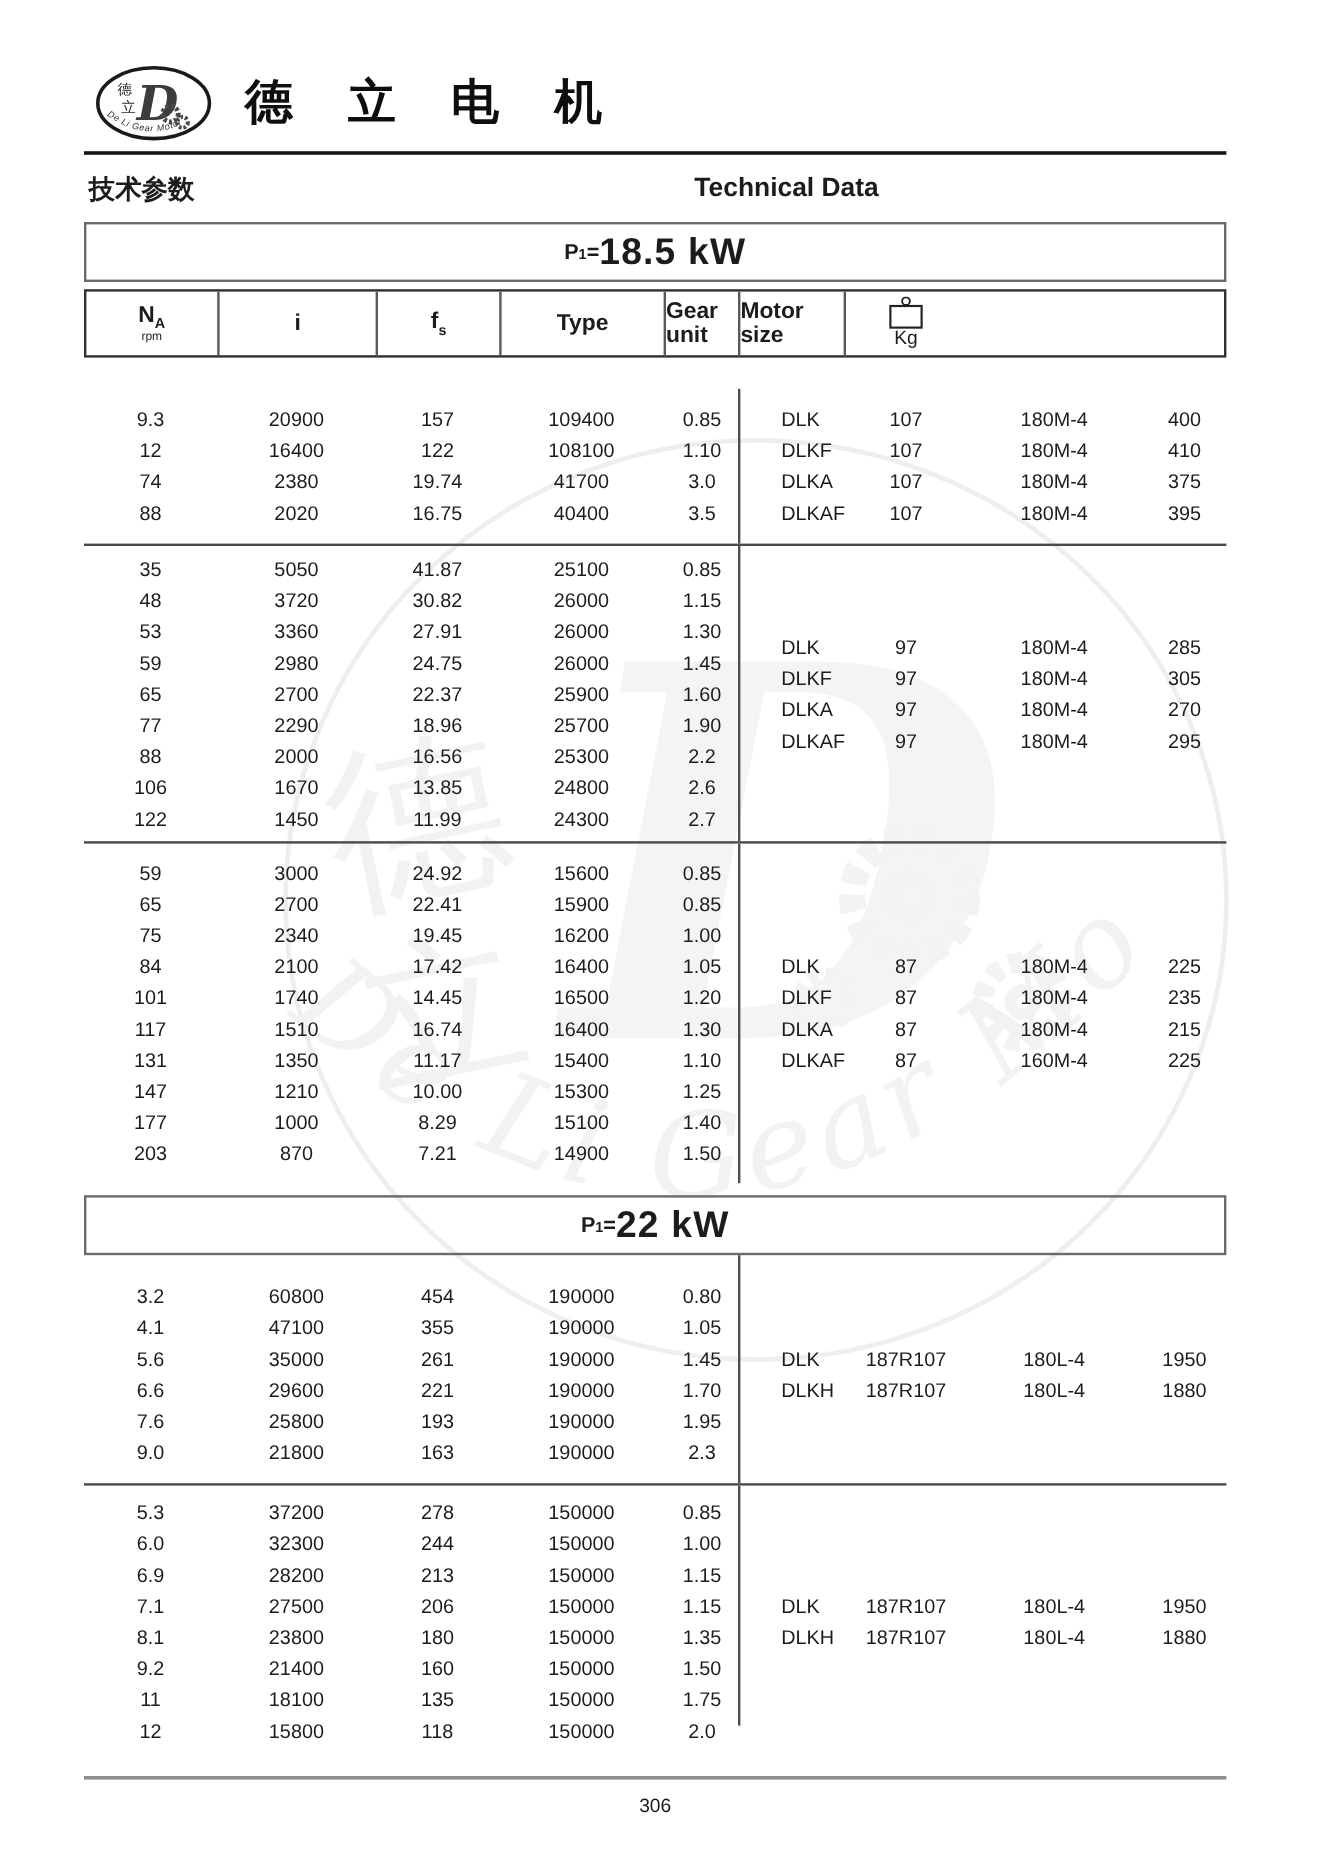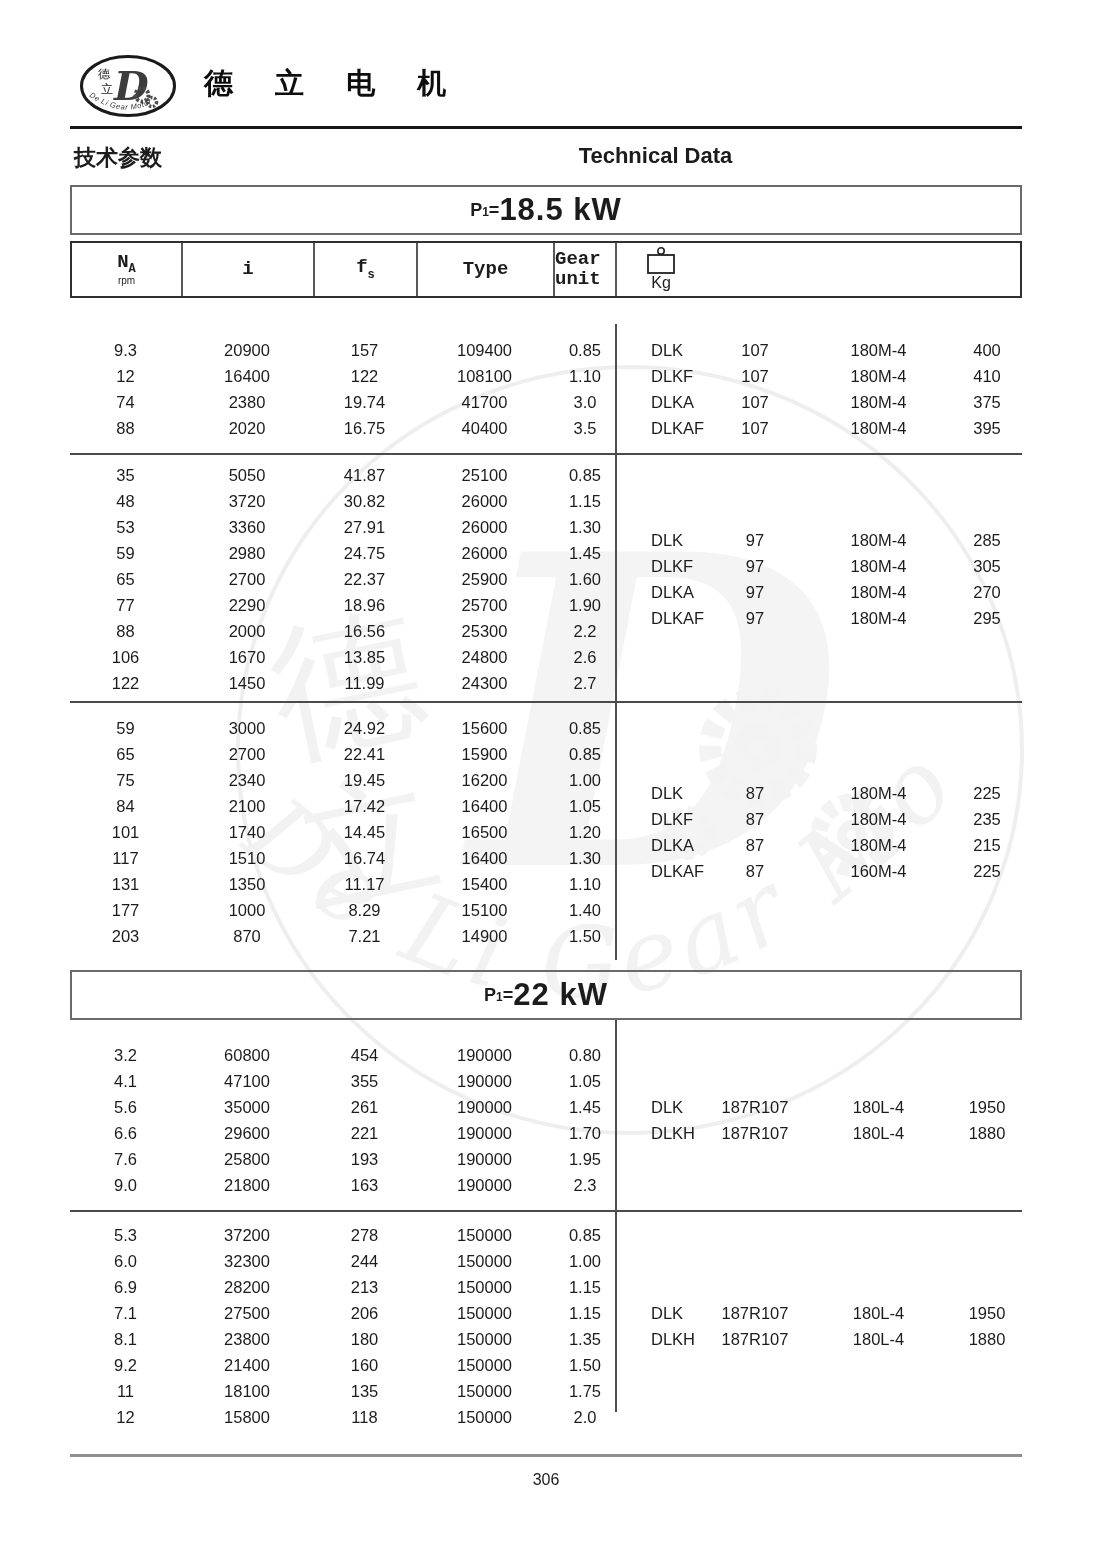--- a/index.html
+++ b/index.html
@@ -9,21 +9,21 @@
     font-family:"Liberation Sans", sans-serif;
     color:#1c1c1c; position:relative; overflow:hidden;
   }
   .page { width:1100px; height:1555px; position:relative; }
 
   
   .masthead { padding:52px 0 0 78px; display:flex; align-items:center; gap:26px; height:122px; }
   .logo-svg { width:100px; height:66px; flex:0 0 auto; }
   .brand-title {
     font-family:"DejaVu Serif", serif; font-weight:bold;
-    font-size:29px; letter-spacing:16px; color:#0e0e0e; padding-bottom:6px;
+    font-size:40px; letter-spacing:16px; color:#0e0e0e; padding-bottom:6px;
   }
   .head-rule { width:952px; margin:4px 0 0 70px; border-top:3px solid #161616; }
   .subheader { width:952px; margin:14px 0 0 70px; position:relative; height:32px; }
   .label-zh { position:absolute; left:4px; top:0; font-size:22px; font-weight:bold; }
   .label-en { position:absolute; left:61.5%; transform:translateX(-50%); top:0; font-size:22px; font-weight:bold; }
 
   
   .doc { position:relative; width:1100px; }
   .wm { position:absolute; left:0; top:0; width:1100px; height:1260px; z-index:0; pointer-events:none; }
   .content { position:relative; z-index:1; width:952px; margin-left:70px; }
@@ -38,21 +38,21 @@
   .title-box .tval { font-size:31px; font-weight:bold; letter-spacing:1px; }
   .title-box.first { margin-top:10px; }
 
   .cols-header {
     margin-top:6px; display:grid;
     grid-template-columns:111px 132px 103px 137px 62px 88px 100px 147px 68px;
     border:2px solid #303030; height:57px;
   }
   .hc { border-right:2px solid #5a5a5a; display:flex; flex-direction:column; align-items:center; justify-content:center; line-height:1.05; }
   .hc:last-child { border-right:none; }
-  .hc-main { font-size:19px; font-weight:bold;font-family:Liberation Mono, monospace; }
+  .hc-main { font-size:19px; font-weight:bold; }
   .hc-main sub { font-size:12px; font-weight:bold; position:relative; bottom:-1px; }
   .hc-sub { font-size:10px; margin-top:1px; }
   .kg-label { font-size:16px; margin-top:0;text-align:right; }
   .kg-icon { display:block; }
 
   
   .block { display:flex; position:relative; border-bottom:2px solid #4a4a4a; }
   .lpart { width:547px; }
   .rpart { width:405px; display:flex; flex-direction:column; justify-content:center; }
   .vdiv { position:absolute; left:545px; top:0; bottom:0; width:2px; background:#4f4f4f; }
@@ -143,20 +143,23 @@
         <div class="hc">
           <div class="hc-main"><span>f</span><sub>s</sub></div>
         </div>
         <div class="hc">
           <div class="hc-main"><span>Type</span></div>
         </div>
         <div class="hc">
           <div class="hc-main"><span>Gear unit</span></div>
         </div>
         <div class="hc">
+          <div class="hc-main"><span>Motor size</span></div>
+        </div>
+        <div class="hc">
           <svg class="kg-icon" width="36" height="28" viewBox="0 0 36 28">
             <circle cx="18" cy="4" r="3.2" fill="none" stroke="#222" stroke-width="1.6"></circle>
             <rect x="5" y="8" width="26" height="18" fill="none" stroke="#222" stroke-width="1.8"></rect>
           </svg>
           <div class="kg-label">Kg</div>
         </div>
       </div>
 
       <div data-blocks="0">
           <div class="block">
@@ -355,20 +358,27 @@
                 <div class="dc">16.74</div>
                 <div class="dc">16400</div>
                 <div class="dc">1.30</div>
               </div>
               <div class="drow">
                 <div class="dc">131</div>
                 <div class="dc">1350</div>
                 <div class="dc">11.17</div>
                 <div class="dc">15400</div>
                 <div class="dc">1.10</div>
+              </div>
+              <div class="drow">
+                <div class="dc">147</div>
+                <div class="dc">1210</div>
+                <div class="dc">10.00</div>
+                <div class="dc">15300</div>
+                <div class="dc">1.25</div>
               </div>
               <div class="drow">
                 <div class="dc">177</div>
                 <div class="dc">1000</div>
                 <div class="dc">8.29</div>
                 <div class="dc">15100</div>
                 <div class="dc">1.40</div>
               </div>
               <div class="drow">
                 <div class="dc">203</div>

